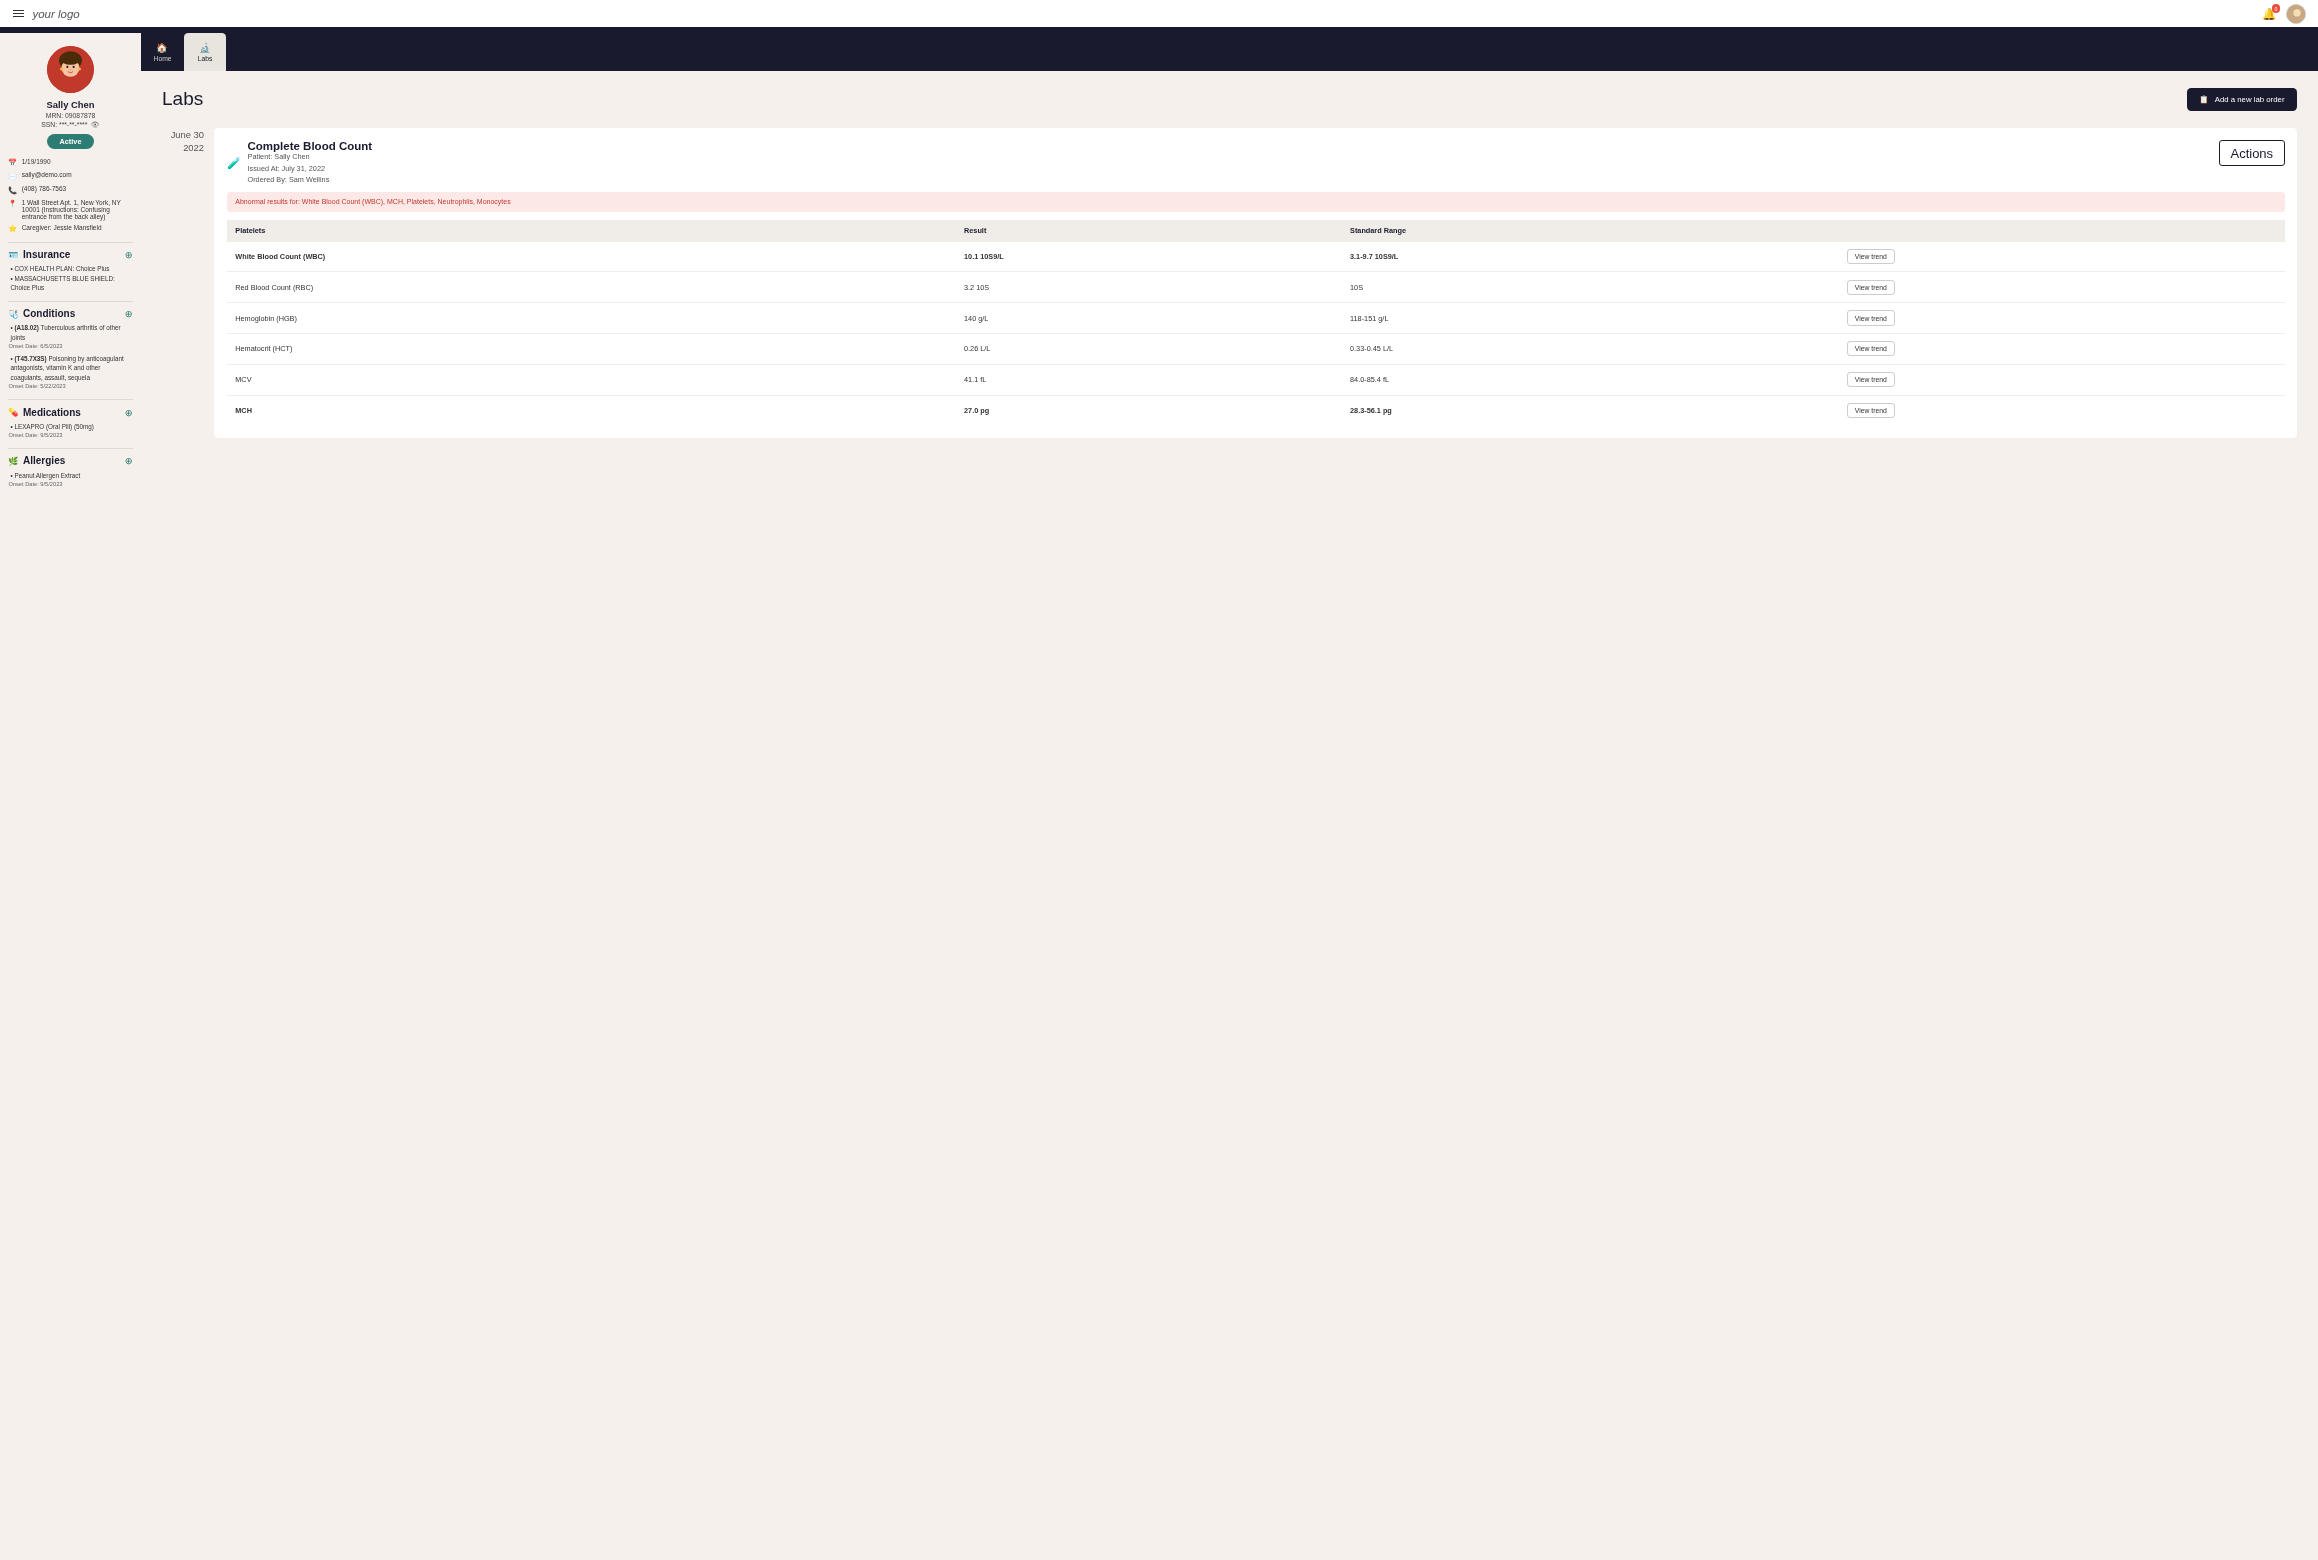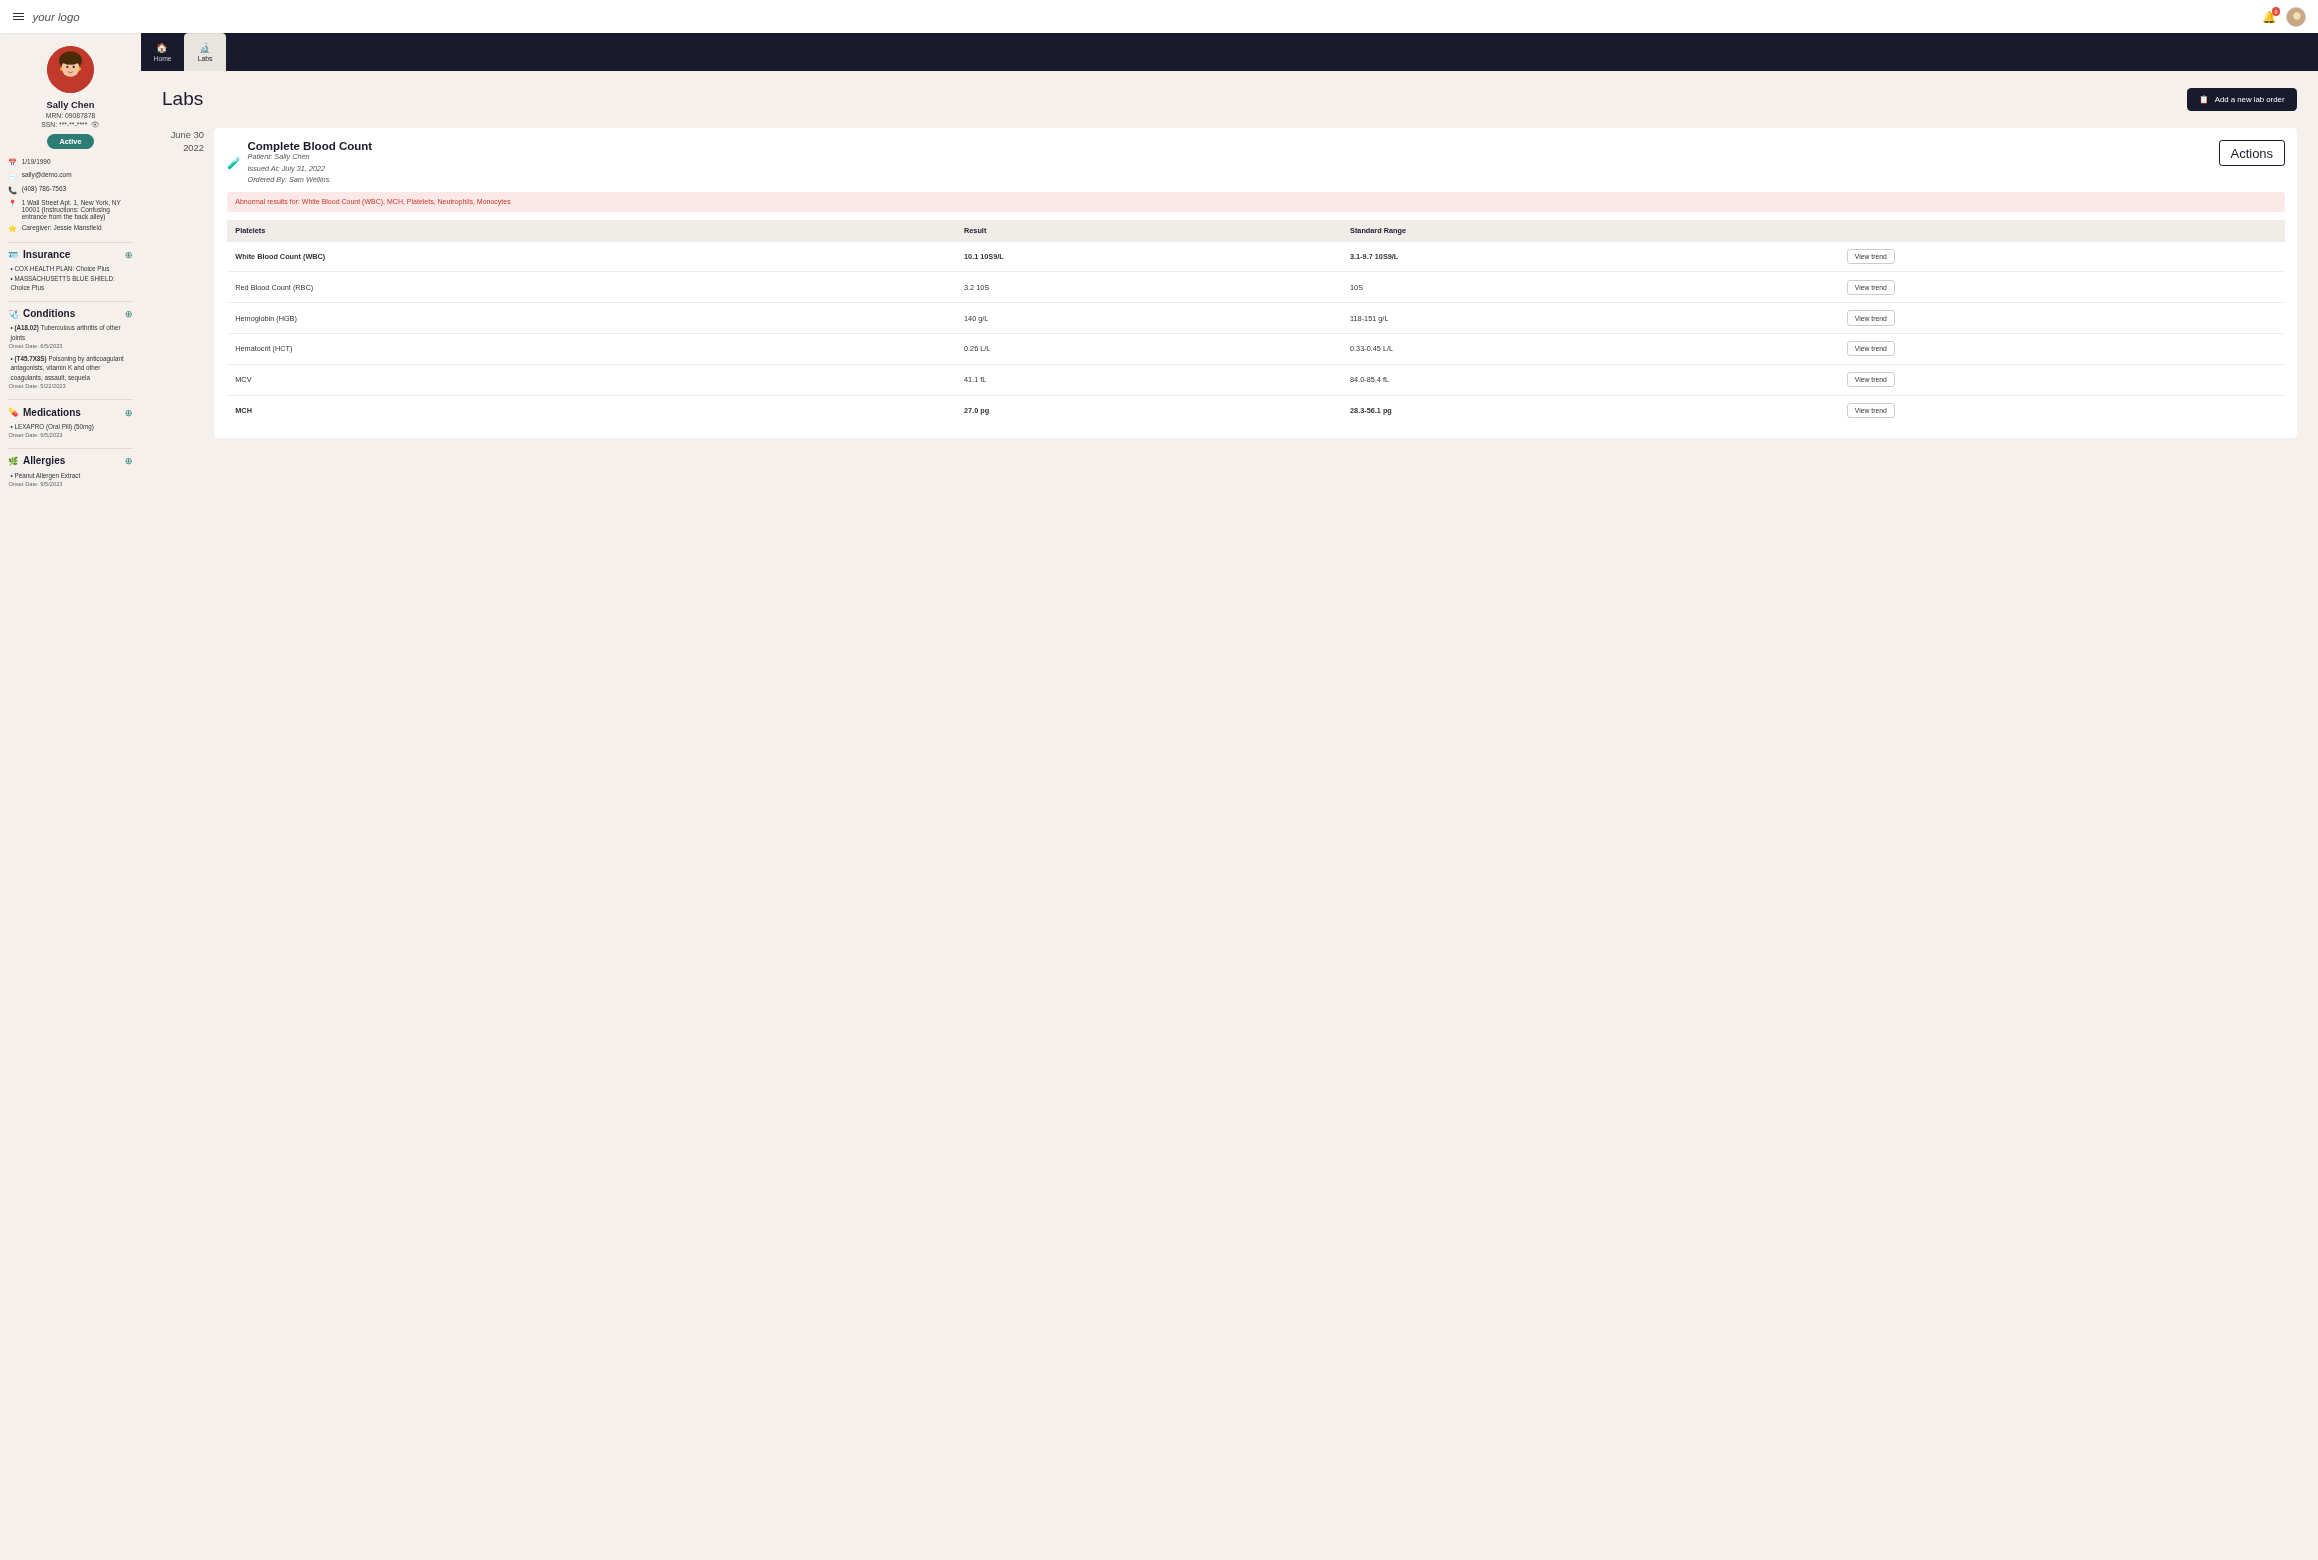--- a/index.html
+++ b/index.html
@@ -1,21 +1,21 @@
 <!DOCTYPE html>
 <html style="font-size:8.4px"><head>
   <meta charset="utf-8">
   <style>
     * { box-sizing: border-box; margin: 0; padding: 0; }
     body { font-family: -apple-system, BlinkMacSystemFont, 'Segoe UI', sans-serif; background: #1a1a2e; min-height: 100vh; }
 
     
     .topbar {
       background: #fff;
-      height: 33px;
+      height: 27px;
       display: flex;
       align-items: center;
       justify-content: space-between;
       padding: 0 12.5px;
       position: fixed;
       top: 0; left: 0; right: 0;
       z-index: 100;
       box-shadow: 0 0.5px 1.6px rgba(0,0,0,0.1);
     }
     .topbar-left { display: flex; align-items: center; gap: 8.4px; }
@@ -145,21 +145,21 @@
       gap: 10.4px;
       margin-bottom: 16.7px;
     }
     .lab-date { font-size: 9.4px; color: #555; text-align: right; min-width: 42px; line-height: 1.4; }
     .lab-card-body { flex: 1; }
     .lab-card-inner { background: #fff; border-radius: 4.2px; padding: 12.5px; }
     .lab-card-header { display: flex; justify-content: space-between; align-items: flex-start; margin-bottom: 6.3px; }
     .lab-card-title-area { display: flex; align-items: center; gap: 6.3px; }
     .lab-icon { font-size: 11.5px; color: #555; }
     .lab-title { font-size: 11.5px; font-weight: 600; color: #1a1a2e; }
-    .lab-meta { font-size: 7.3px; color: #555; margin-bottom: 2.1px; font-style: italic; }
+    .lab-meta { font-size: 7.3px; color: #555; margin-bottom: 2.1px; }
     .actions-btn {
       border: 0.8px solid #1a1a2e;
       background: #fff;
       border-radius: 3.1px;
       padding: 4.2px 10.4px;
       font-size: 13px;
       cursor: pointer;
       color: #1a1a2e;
       font-weight: 500;
     }

